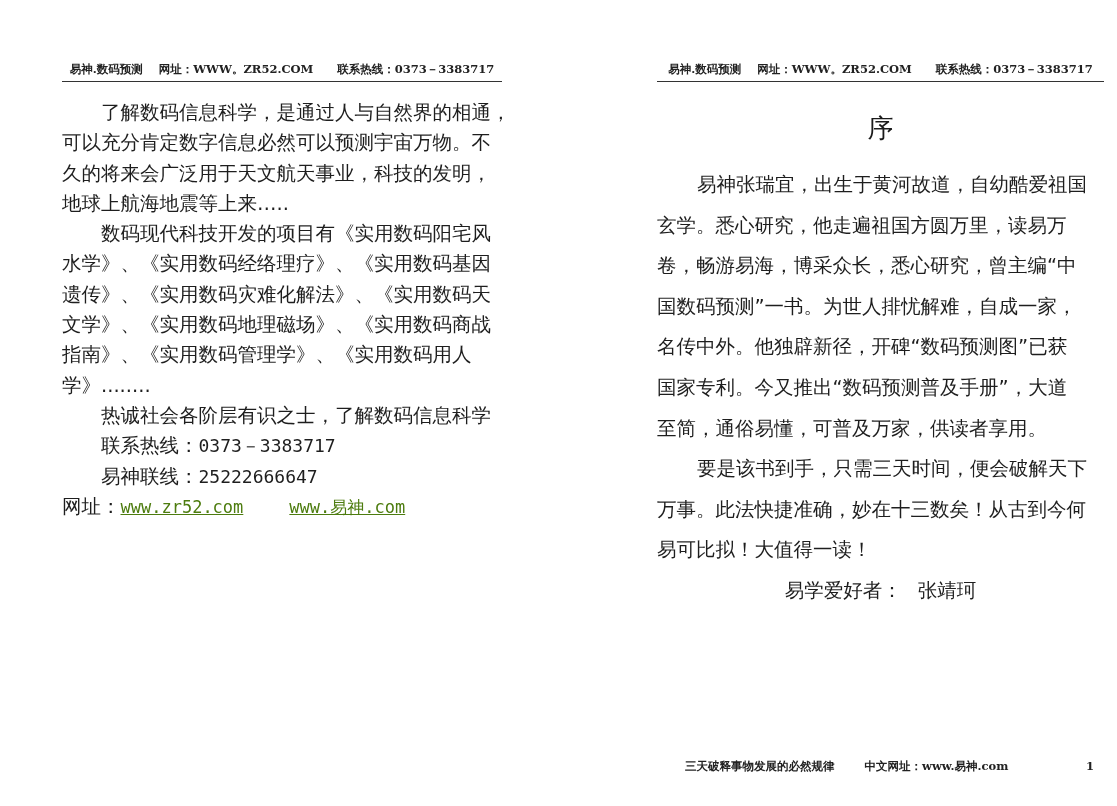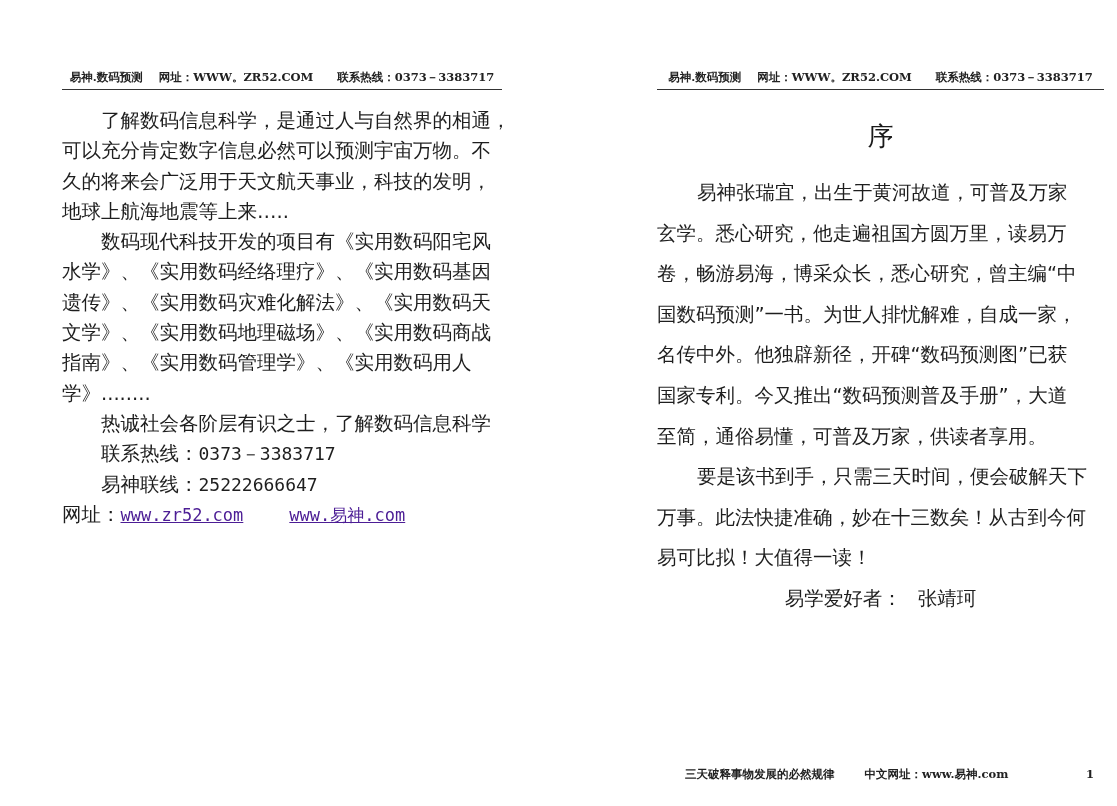--- a/index.html
+++ b/index.html
@@ -9,21 +9,21 @@
   }
   body {
     width: 1117px;
     height: 806px;
     position: relative;
     overflow: hidden;
     color: #1a1a1a;
   }
   .page {
     position: absolute;
-    top: 18px;
+    top: 10px;
     height: 591px;
   }
   .page.left { left: 62px; width: 440px; }
   .page.right { left: 657px; width: 447px; }
 
   .running-header {
     position: absolute;
     top: 52px;
     left: 0;
     right: 0;
@@ -55,21 +55,21 @@
   }
   .left .body-text { top: 88px; line-height: 30.3px; }
   .left .first-line { display: block; white-space: nowrap; padding-left: 39px; }
   .left .cont-line { display: block; white-space: nowrap; }
   .contact-line { display: block; white-space: nowrap; padding-left: 39px; }
   .web-line { display: block; white-space: nowrap; }
   .web-line .link {
     font-family: "DejaVu Sans Mono", "Liberation Mono", monospace;
     font-size: 17px;
     text-decoration: underline;
-    color: #4c1d95;
+    color: #4d7c0f;
     margin-top: 23px;
   }
   .web-line .gap { display: inline-block; width: 46px; }
   .mono { font-family: "DejaVu Sans Mono", "Liberation Mono", monospace; font-size: 18px; }
 
   .preface-title {
     position: absolute;
     top: 101px;
     left: 0;
     right: 0;
@@ -155,21 +155,21 @@
     <span>网址：</span><span>WWW。ZR52.COM</span>
     <span class="hsep"></span><span class="hsep"></span>
     <span>联系热线：</span><span>0373－3383717</span>
   </div>
   <div class="header-rule"></div>
 
   <div class="preface-title">序</div>
 
   <div class="body-text">
     <div>
-      <span class="line indent">易神张瑞宜，出生于黄河故道，可普及万家</span>
+      <span class="line indent">易神张瑞宜，出生于黄河故道，自幼酷爱祖国</span>
       <span class="line">玄学。悉心研究，他走遍祖国方圆万里，读易万</span>
       <span class="line">卷，畅游易海，博采众长，悉心研究，曾主编“中</span>
       <span class="line">国数码预测”一书。为世人排忧解难，自成一家，</span>
       <span class="line">名传中外。他独辟新径，开碑“数码预测图”已获</span>
       <span class="line">国家专利。今又推出“数码预测普及手册”，大道</span>
       <span class="line">至简，通俗易懂，可普及万家，供读者享用。</span>
     </div>
     <div>
       <span class="line indent">要是该书到手，只需三天时间，便会破解天下</span>
       <span class="line">万事。此法快捷准确，妙在十三数矣！从古到今何</span>

